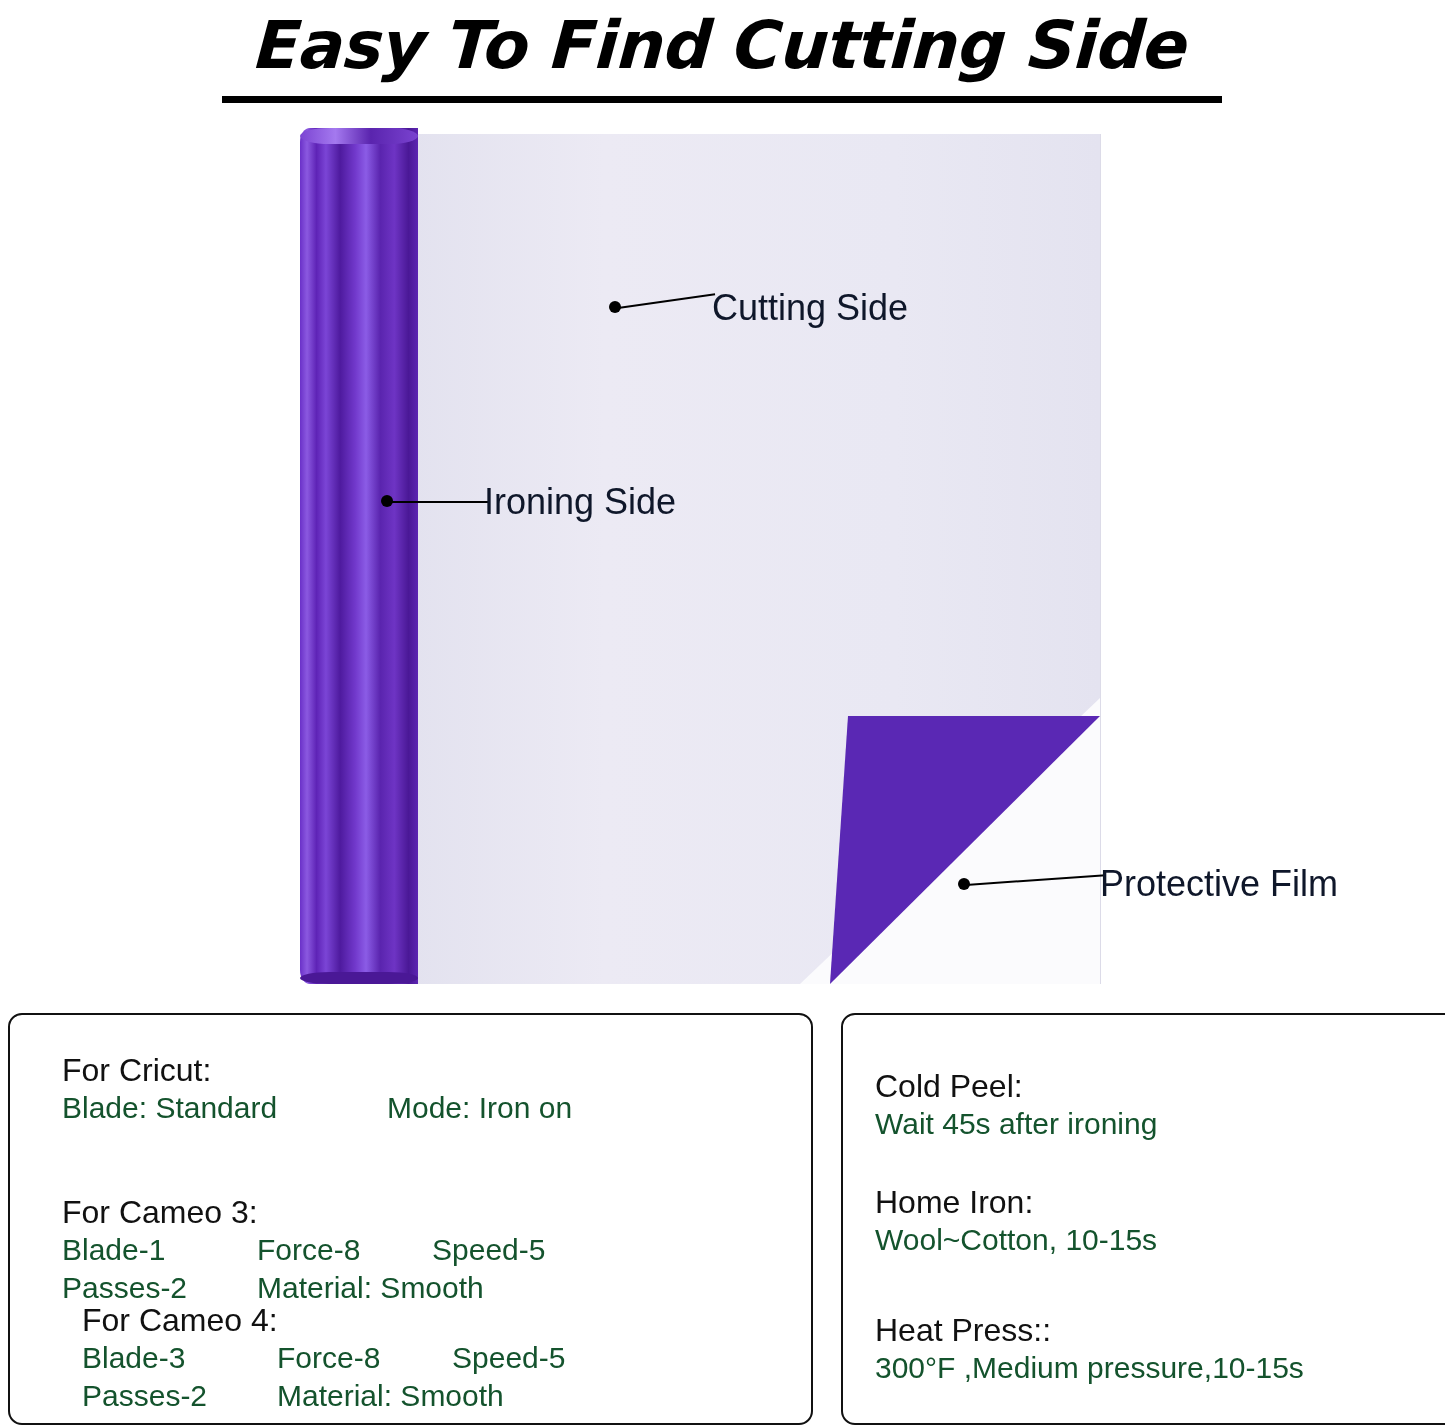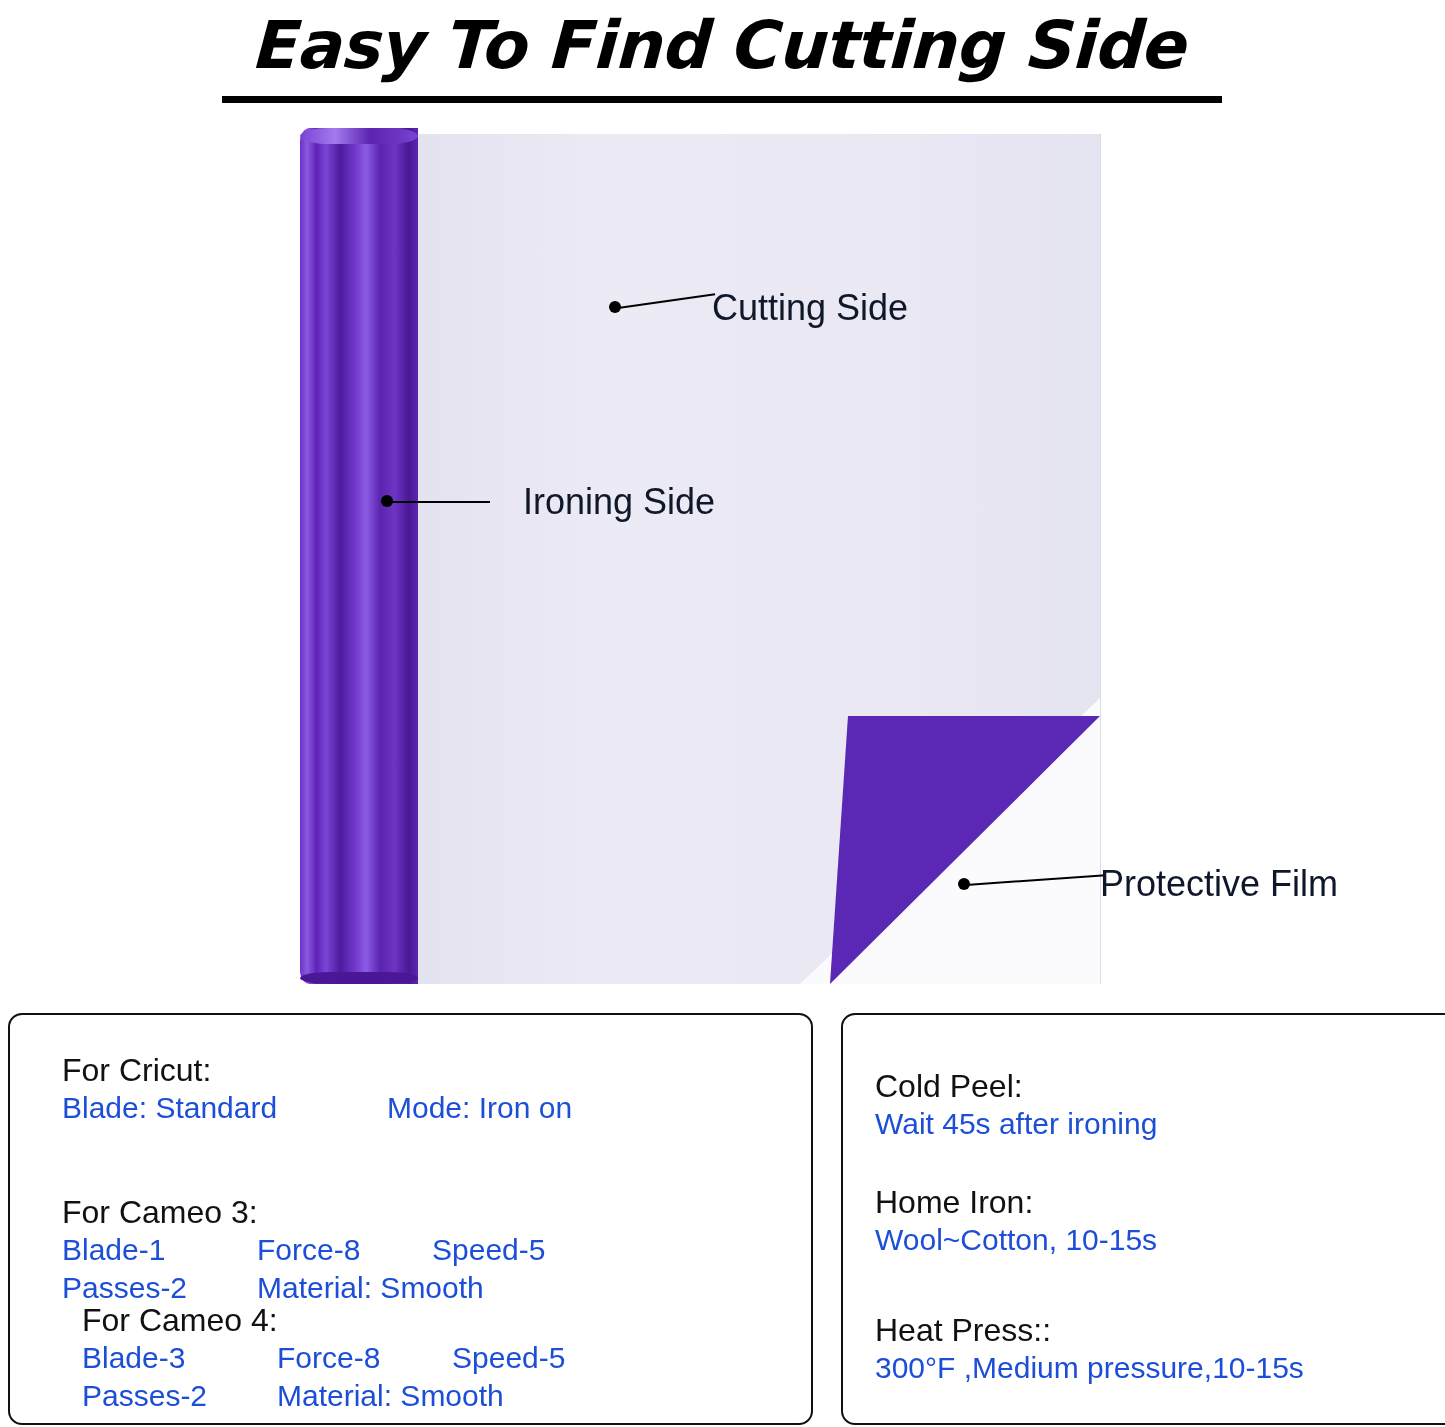--- a/index.html
+++ b/index.html
@@ -177,21 +177,21 @@
   .grp-head {
     font-size: 32px;
     font-weight: normal;
     line-height: 38px;
     color: #111111;
     white-space: nowrap;
   }
   .grp-row {
     font-size: 30px;
     line-height: 38px;
-    color: #1d4ed8;
+    color: #14532d;
     white-space: nowrap;
   }
   .row-flex { display: flex; }
   .col-a { width: 195px; }
   .col-b { width: 175px; }
 </style>
 </head>
 <body>
 
 <div class="title-wrap">
@@ -210,21 +210,21 @@
     <div class="roll-bot-cap"></div>
   </div>
 </div>
 
 <div class="callout-dot" style="left:609px; top:301px;"></div>
 <div class="callout-line" style="left:618px; top:307px; width:98px; transform: rotate(-8deg);"></div>
 <div class="callout-label" style="left:712px; top:288px;">Cutting Side</div>
 
 <div class="callout-dot" style="left:381px; top:495px;"></div>
 <div class="callout-line" style="left:390px; top:501px; width:100px;"></div>
-<div class="callout-label" style="left:484px; top:482px;margin-left:39px;">Ironing Side</div>
+<div class="callout-label" style="left:484px; top:482px;">Ironing Side</div>
 
 <div class="callout-dot" style="left:958px; top:878px;"></div>
 <div class="callout-line" style="left:966px; top:884px; width:140px; transform: rotate(-4deg);"></div>
 <div class="callout-label" style="left:1100px; top:864px;">Protective Film</div>
 
 <div class="panel panel-left">
 
   <div class="grp" style="left:52px; top:36px;">
     <div class="grp-head">For Cricut:</div>
     <div class="grp-row row-flex">

